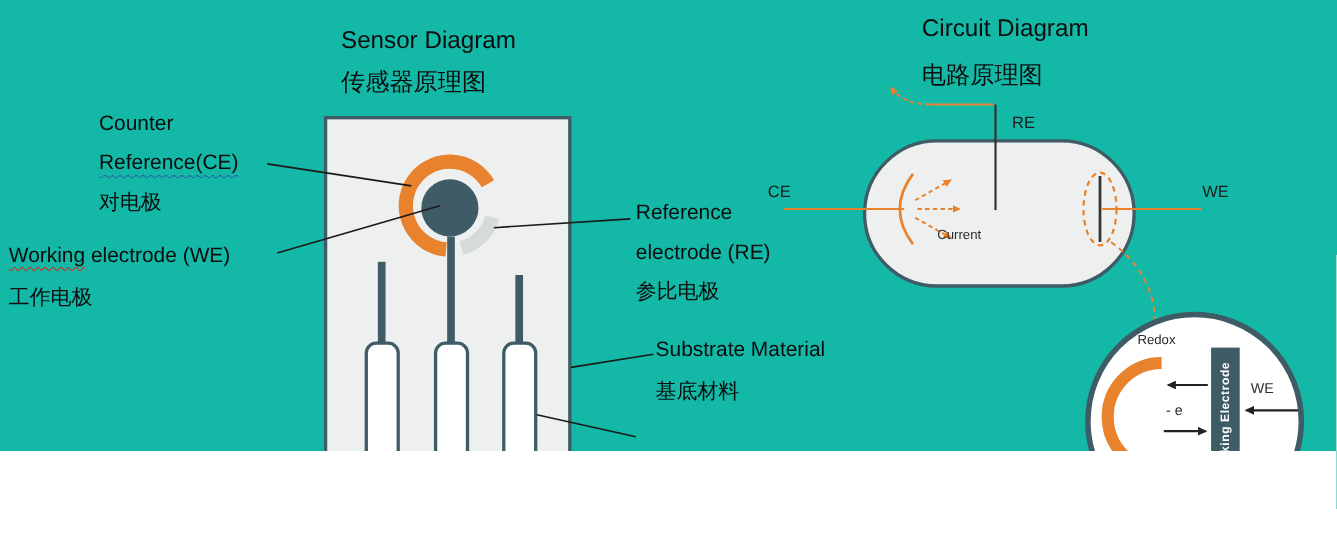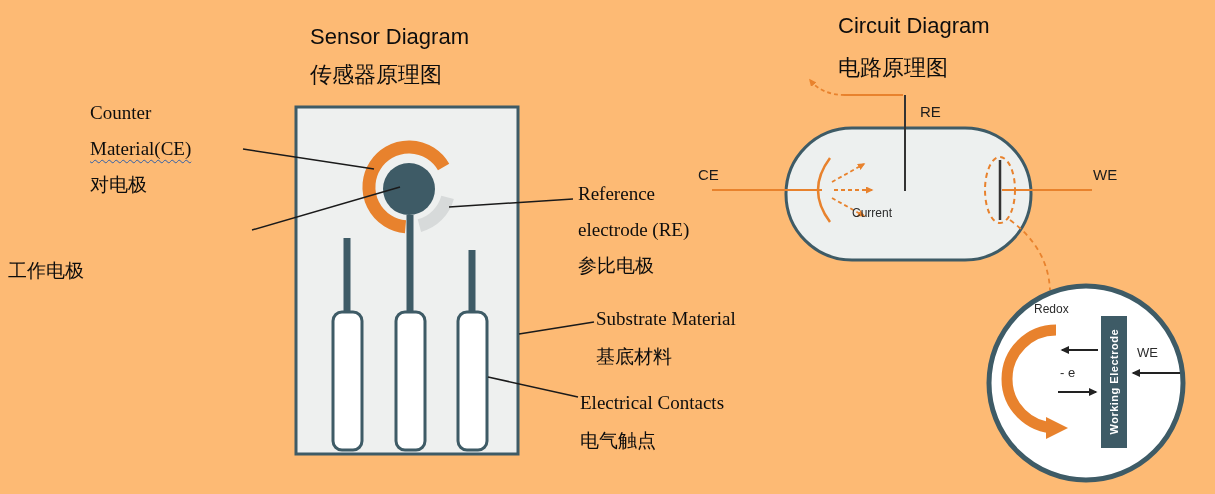--- a/index.html
+++ b/index.html
@@ -1,21 +1,21 @@
 <!DOCTYPE html>
 <html><head>
 <meta charset="utf-8">
 <style>
   html,body{margin:0;padding:0;background:#fff;}
   .canvas{
-    position:relative;width:1215px;height:494px;background:#fdba74;overflow:hidden;
+    position:relative;width:1215px;height:410px;background:#14b8a6;overflow:hidden;
     font-family:"Liberation Sans","DejaVu Sans",sans-serif;color:#000;
   }
   .layer{position:absolute;left:0;top:0;}
-  .label{position:absolute;white-space:nowrap;line-height:1.15;font-size:19px;color:#0d0d0d;font-family:Liberation Serif, serif;}
+  .label{position:absolute;white-space:nowrap;line-height:1.15;font-size:19px;color:#0d0d0d;}
   .title{position:absolute;white-space:nowrap;font-size:22px;color:#0d0d0d;}
   .small-bold{position:absolute;white-space:nowrap;font-weight:normal;font-size:15px;color:#1c1c1c;}
   .tiny-bold{position:absolute;white-space:nowrap;font-weight:normal;font-size:12px;color:#2b2b2b;}
   .wavy-blue{text-decoration:underline;text-decoration-style:wavy;text-decoration-color:#2e5ea8;text-decoration-thickness:1px;text-underline-offset:4px;}
   .wavy-red{text-decoration:underline;text-decoration-style:wavy;text-decoration-color:#c0392b;text-decoration-thickness:1px;text-underline-offset:4px;}
   .we-bar{
     position:absolute;left:1101px;top:316px;width:26px;height:132px;background:#3e5b66;
     display:flex;align-items:center;justify-content:center;
   }
   .we-bar span{
@@ -98,33 +98,33 @@
       <line x1="1098" y1="350" x2="1062" y2="350" marker-end="url(#mB)"></line>
       <line x1="1058" y1="392" x2="1096" y2="392" marker-end="url(#mB)"></line>
       <line x1="1180" y1="373" x2="1133" y2="373" marker-end="url(#mB)"></line>
     </g>
   </svg>
 
   <div class="title" style="left:310px;top:24px">Sensor Diagram</div>
   <div class="title" style="left:310px;top:60px">传感器原理图</div>
 
   <div class="label" style="left:90px;top:102px">Counter</div>
-  <div class="label wavy-blue" style="left:90px;top:138px">Material(CE)</div>
+  <div class="label wavy-blue" style="left:90px;top:138px">Reference(CE)</div>
   <div class="label" style="left:90px;top:174px">对电极</div>
 
+  <div class="label" style="left:8px;top:222px"><span class="wavy-red">Working</span><span> electrode (WE)</span></div>
   <div class="label" style="left:8px;top:260px">工作电极</div>
 
   <div class="label" style="left:578px;top:183px">Reference</div>
   <div class="label" style="left:578px;top:219px">electrode (RE)</div>
   <div class="label" style="left:578px;top:255px">参比电极</div>
 
   <div class="label" style="left:596px;top:308px">Substrate Material</div>
   <div class="label" style="left:596px;top:346px">基底材料</div>
 
-  <div class="label" style="left:580px;top:392px">Electrical Contacts</div>
   <div class="label" style="left:580px;top:430px">电气触点</div>
 
   <div class="title" style="left:838px;top:13px">Circuit Diagram</div>
   <div class="title" style="left:838px;top:53px">电路原理图</div>
 
   <div class="small-bold" style="left:698px;top:166px">CE</div>
   <div class="small-bold" style="left:920px;top:103px">RE</div>
   <div class="small-bold" style="left:1093px;top:166px">WE</div>
   <div class="tiny-bold" style="left:852px;top:206px">Current</div>
 

